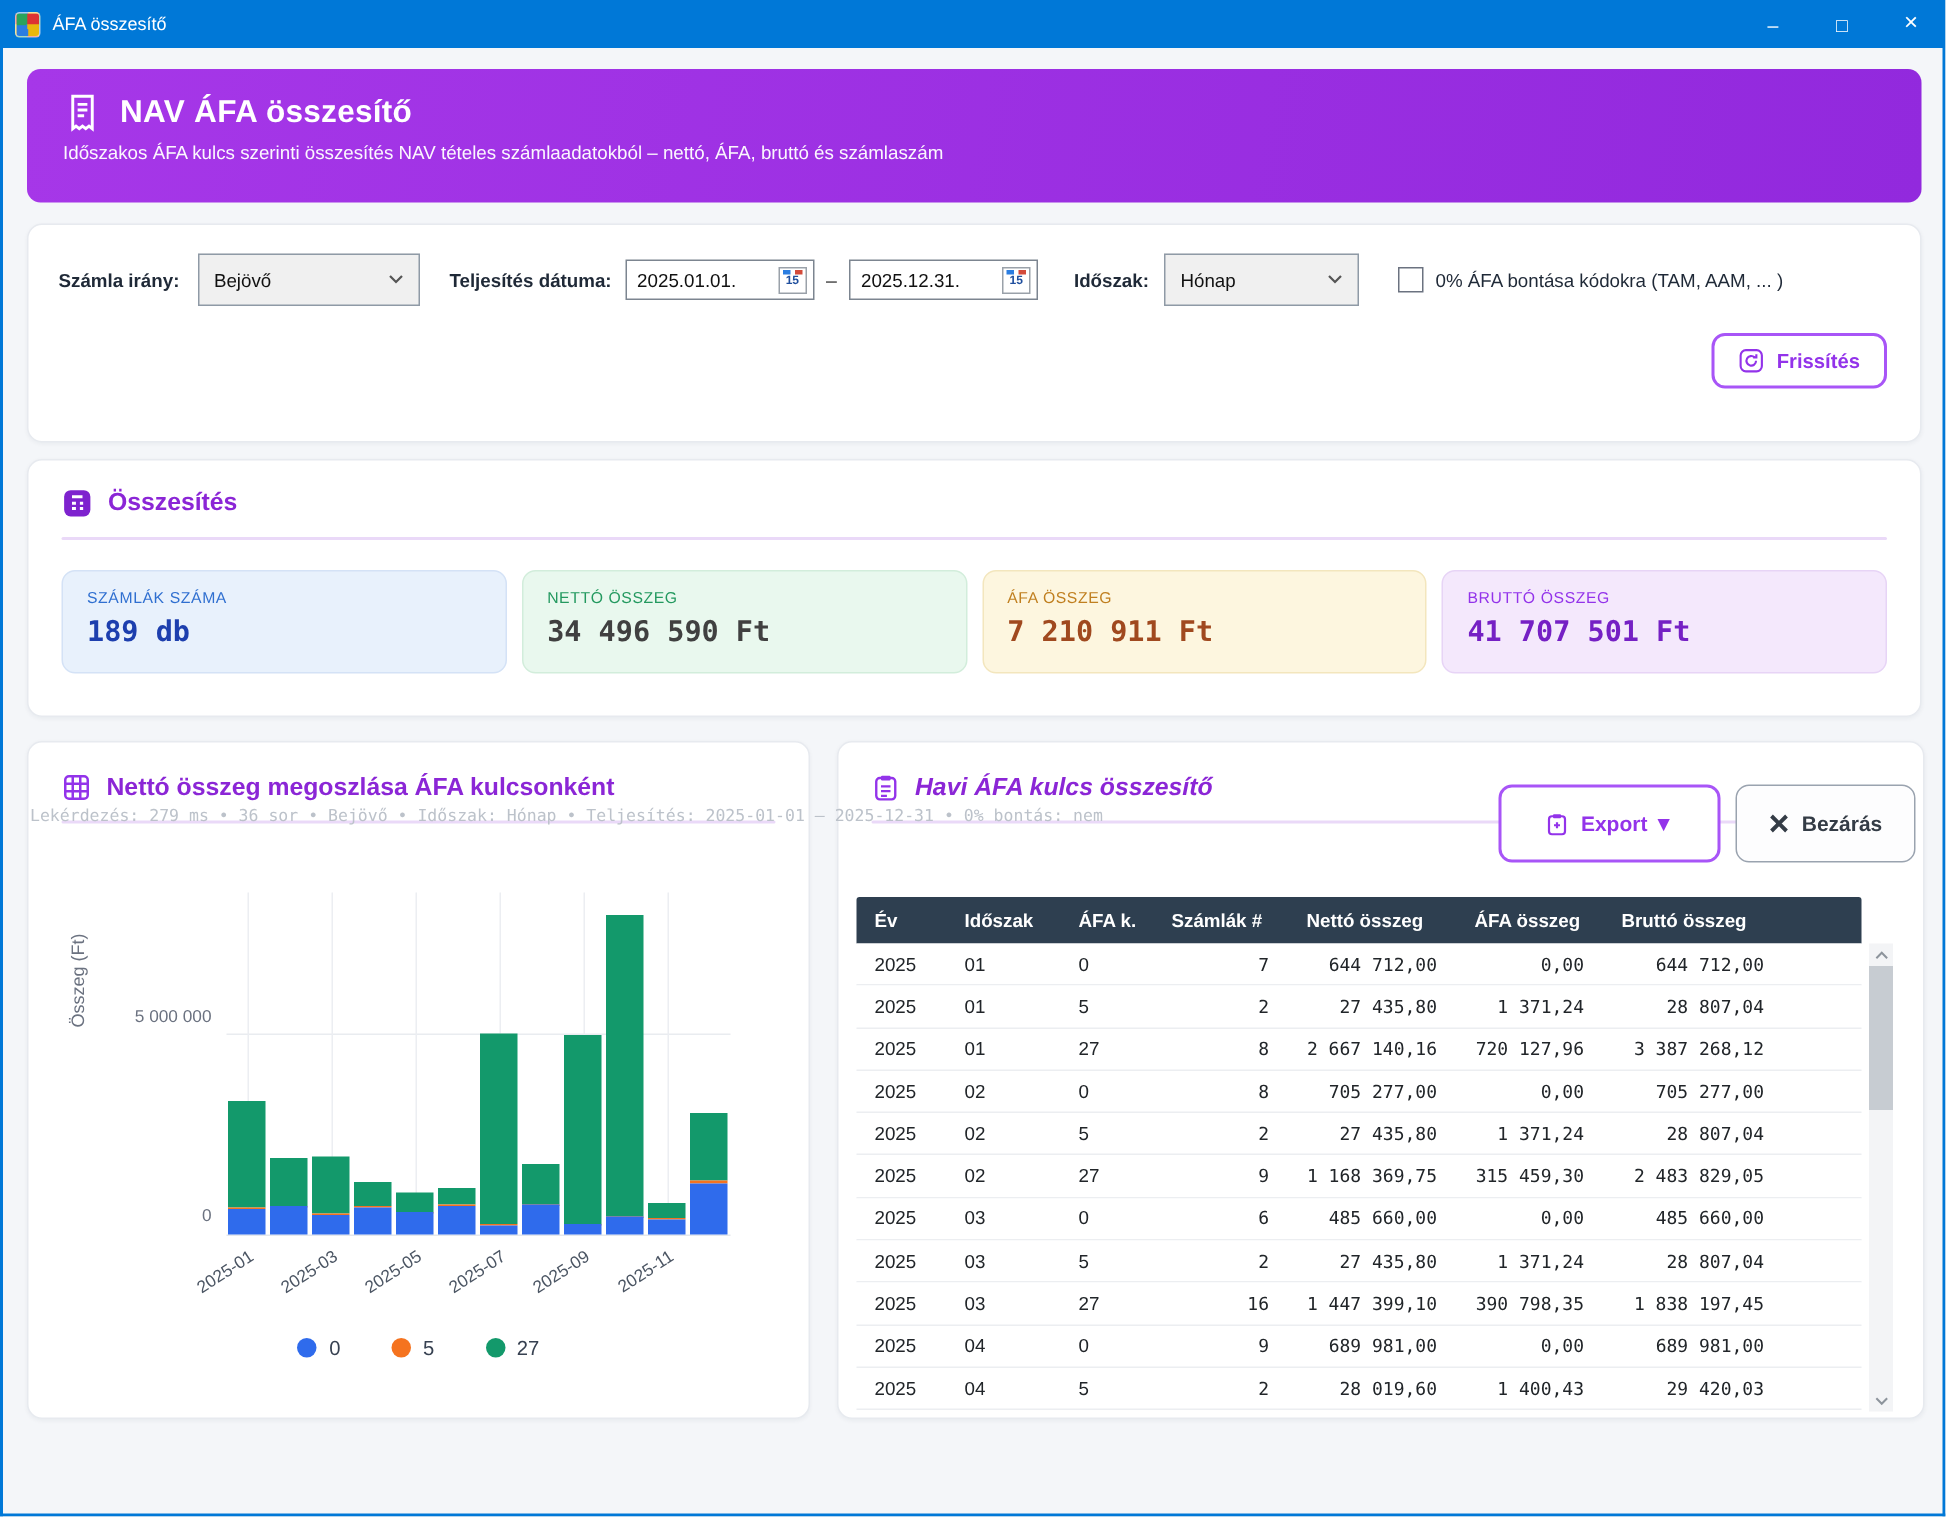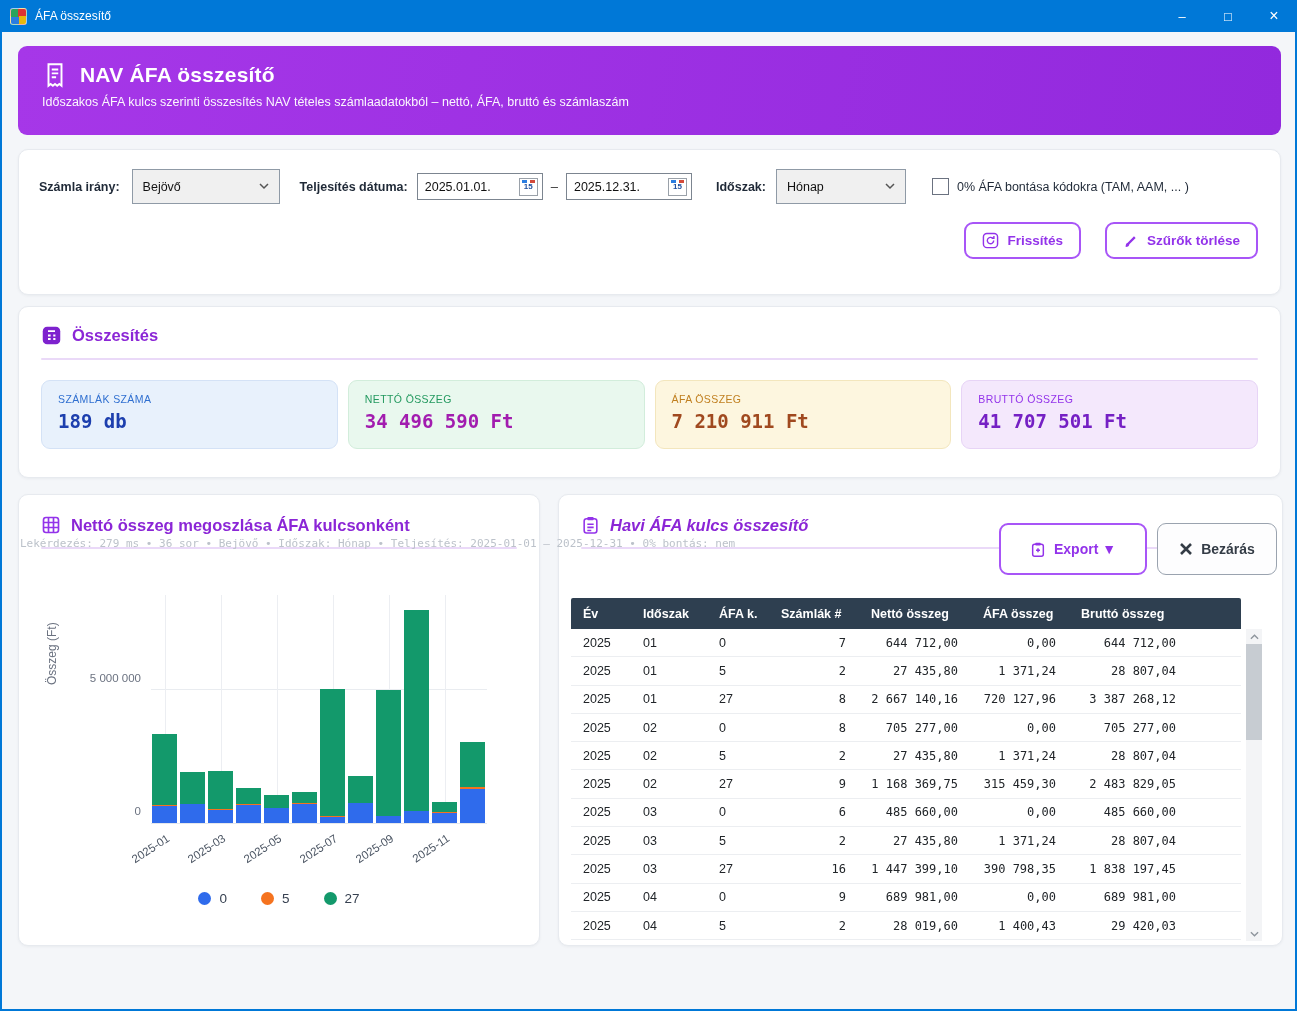--- a/index.html
+++ b/index.html
@@ -155,28 +155,20 @@
         <div class="btn btn-purple">
           <span>
               <svg class="ic" width="17" height="17" viewBox="0 0 24 24">
                 <rect x="2" y="2" width="20" height="20" rx="5" fill="none" stroke="#9333ea" stroke-width="2"></rect>
                 <path d="M16.5 12a4.5 4.5 0 1 1-1.4-3.2" fill="none" stroke="#9333ea" stroke-width="2"></path>
                 <path d="M16.8 5.8v3h-3" fill="none" stroke="#9333ea" stroke-width="2"></path>
               </svg>
             </span>
           <span>Frissítés</span>
         </div>
-        <div class="btn btn-purple">
-          <span>
-              <svg class="ic" width="16" height="16" viewBox="0 0 24 24">
-                <path d="M4 21c3.5 0 5.5-1.5 5.5-4L19 7.5 16.5 5 7 14.5C4.5 15 4 17.5 4 21z" fill="#9333ea"></path>
-              </svg>
-            </span>
-          <span>Szűrők törlése</span>
-        </div>
       </div>
     </div>
 
     <div class="card summary">
       <div class="sec-head">
         <span>
             <svg class="ic" width="21" height="21" viewBox="0 0 24 24">
               <rect x="2" y="2" width="20" height="20" rx="5" fill="#7e22ce"></rect>
               <path d="M8 7h8M8 12h3M8 16h3M14 12h2.5M14 16h2.5" stroke="#fff" stroke-width="2.2"></path>
             </svg>
@@ -184,21 +176,21 @@
         <span class="sec-title">Összesítés</span>
       </div>
       <div class="sec-div"></div>
       <div class="stat-grid">
         <div class="stat" style="background: rgb(232, 241, 252); border-color: rgb(212, 226, 246);">
           <div class="stat-label" style="color: rgb(47, 111, 208);">SZÁMLÁK SZÁMA</div>
           <div class="stat-value" style="color: rgb(29, 63, 174);">189 db</div>
         </div>
         <div class="stat" style="background: rgb(233, 248, 238); border-color: rgb(210, 237, 219);">
           <div class="stat-label" style="color: rgb(35, 153, 95);">NETTÓ ÖSSZEG</div>
-          <div class="stat-value" style="color: #a21caf;">34 496 590 Ft</div>
+          <div class="stat-value" style="color: #404040;">34 496 590 Ft</div>
         </div>
         <div class="stat" style="background: rgb(253, 246, 223); border-color: rgb(243, 230, 189);">
           <div class="stat-label" style="color: rgb(192, 127, 31);">ÁFA ÖSSZEG</div>
           <div class="stat-value" style="color: rgb(160, 73, 31);">7 210 911 Ft</div>
         </div>
         <div class="stat" style="background: rgb(244, 232, 252); border-color: rgb(231, 212, 246);">
           <div class="stat-label" style="color: rgb(147, 51, 234);">BRUTTÓ ÖSSZEG</div>
           <div class="stat-value" style="color: rgb(117, 32, 196);">41 707 501 Ft</div>
         </div>
       </div>

